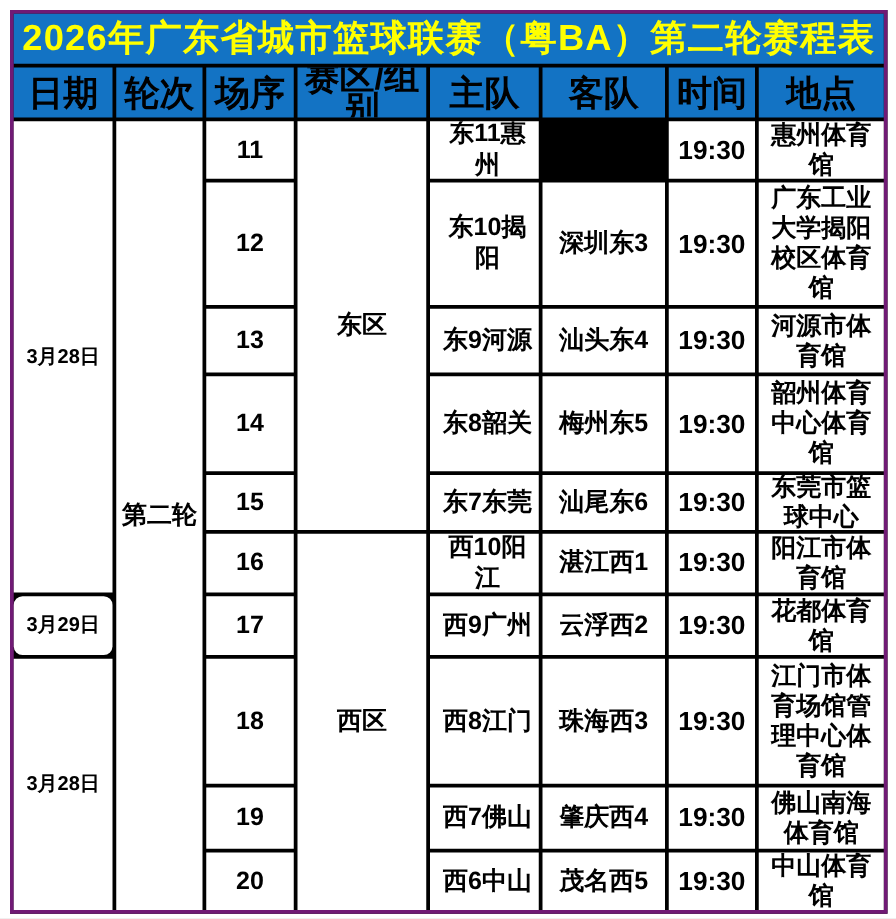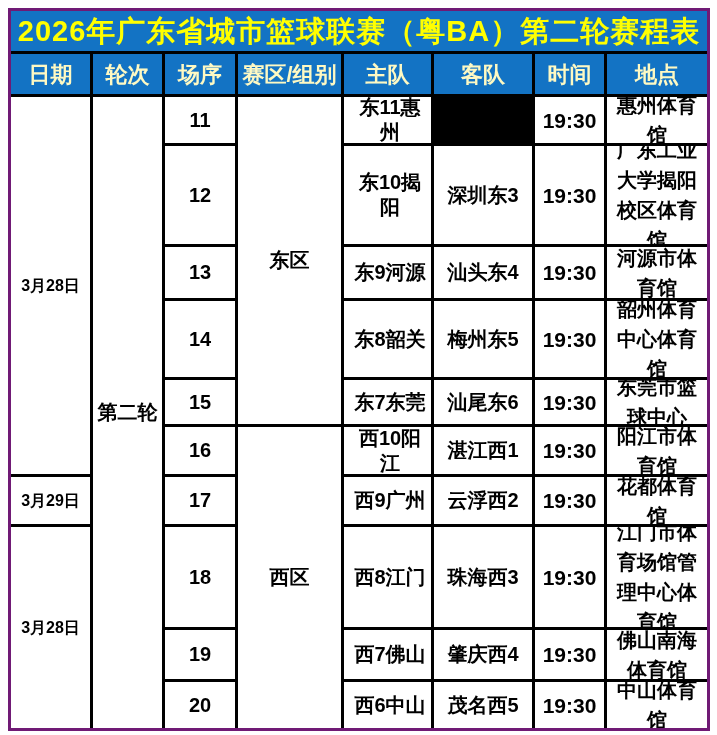--- a/index.html
+++ b/index.html
@@ -38,34 +38,34 @@
     grid-column: 1 / -1;
     grid-row: 1;
     background: #1373C4;
     color: #FFFF00;
     font-size: 29px;
     letter-spacing: 1px;
   }
   .head-cell {
     grid-row: 2;
     background: #1373C4;
-    color: #fef9c3;
-    font-size: 22px;
+    color: #000000;
+    font-size: 28px;
   }
   .date-cell   { grid-column: 1; font-size: 16px; }
   .round-cell  { grid-column: 2; }
   .no-cell     { grid-column: 3; }
   .zone-cell   { grid-column: 4; }
   .home-cell   { grid-column: 5; padding-left: 6px; }
   .away-cell   { grid-column: 6; }
   .time-cell   { grid-column: 7; font-size: 21px; }
-  .venue-cell  { grid-column: 8; line-height: 30px; word-break: break-all; }
+  .venue-cell  { grid-column: 8; line-height: 24px; word-break: break-all; }
   
   .date-1  { grid-row: 3 / span 6; }
-  .date-2  { grid-row: 9; }
+  .date-2  { grid-row: 9; border-radius: 7px; }
   .date-3  { grid-row: 10 / span 3; }
   .round-1 { grid-row: 3 / span 10; }
   .zone-1  { grid-row: 3 / span 5; }
   .zone-2  { grid-row: 8 / span 5; }
   .r1  { grid-row: 3; }
   .r2  { grid-row: 4; }
   .r3  { grid-row: 5; }
   .r4  { grid-row: 6; }
   .r5  { grid-row: 7; }
   .r6  { grid-row: 8; }

